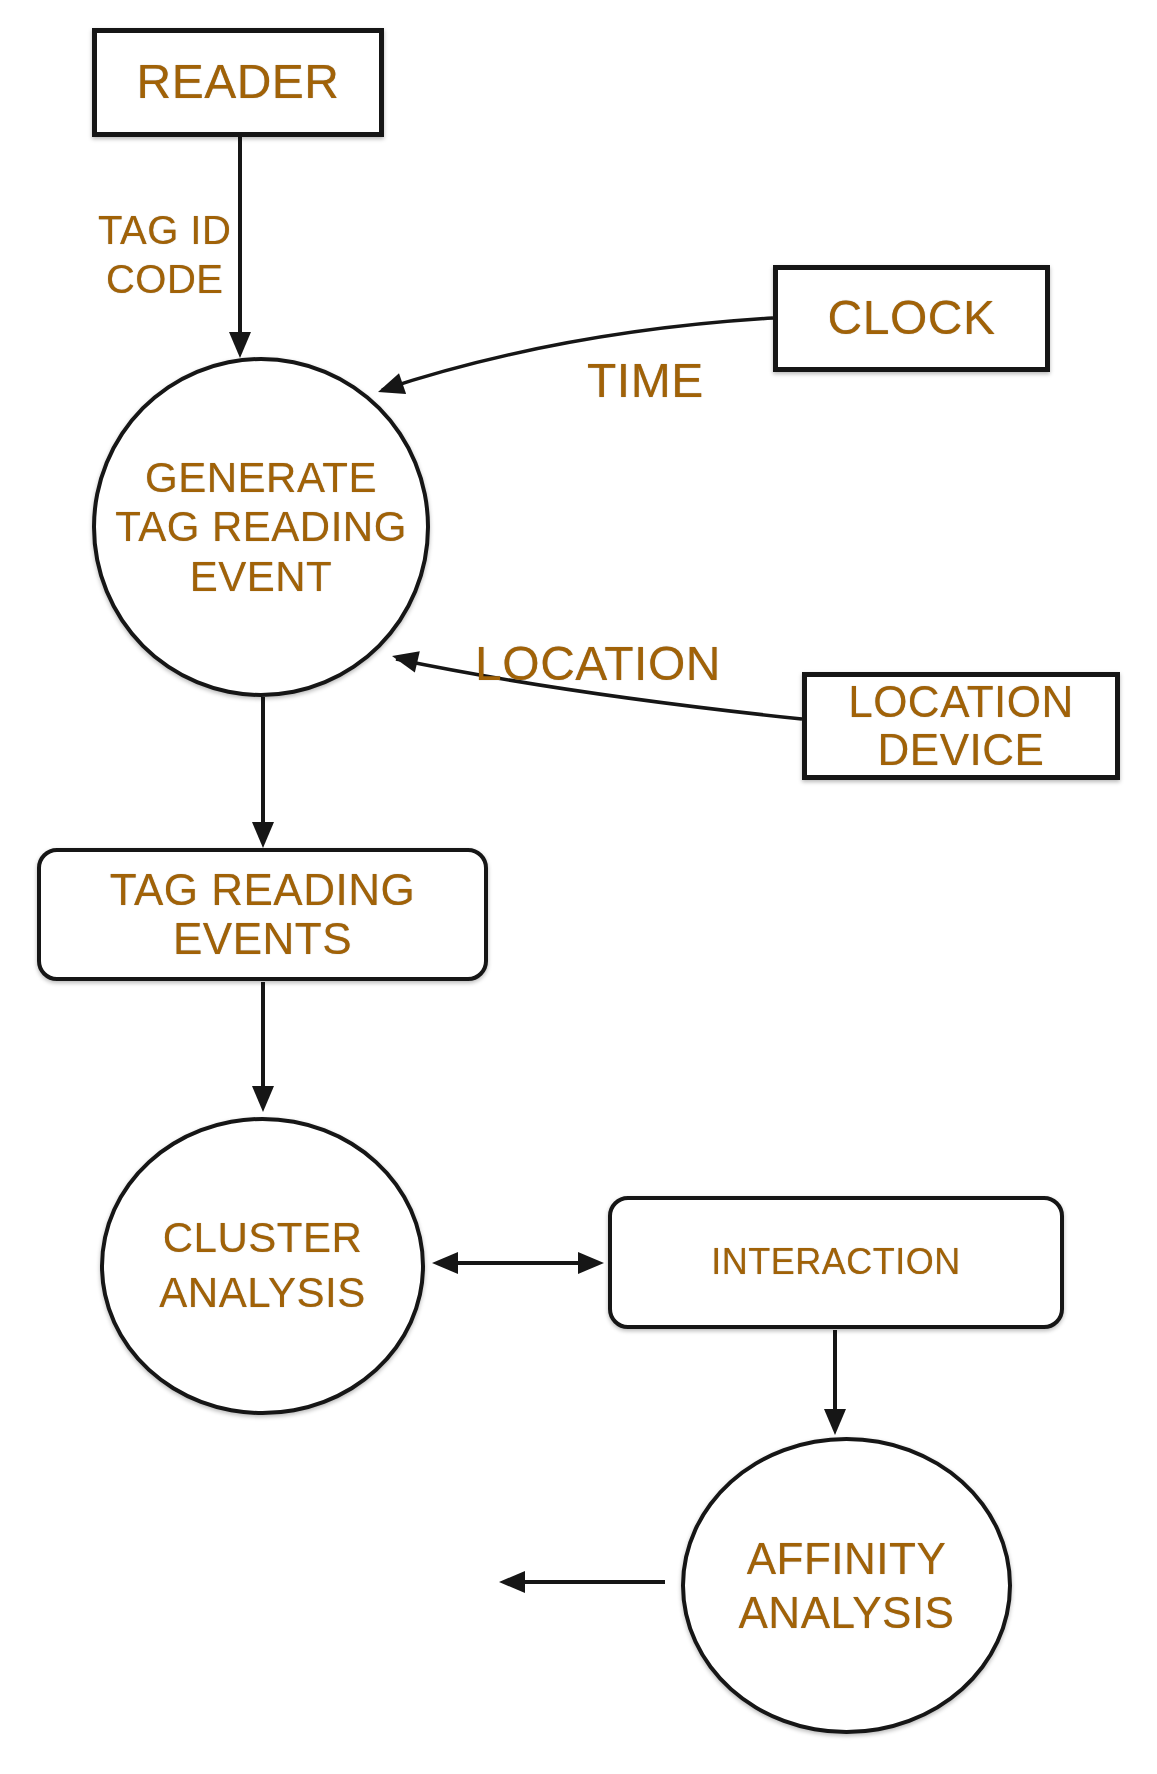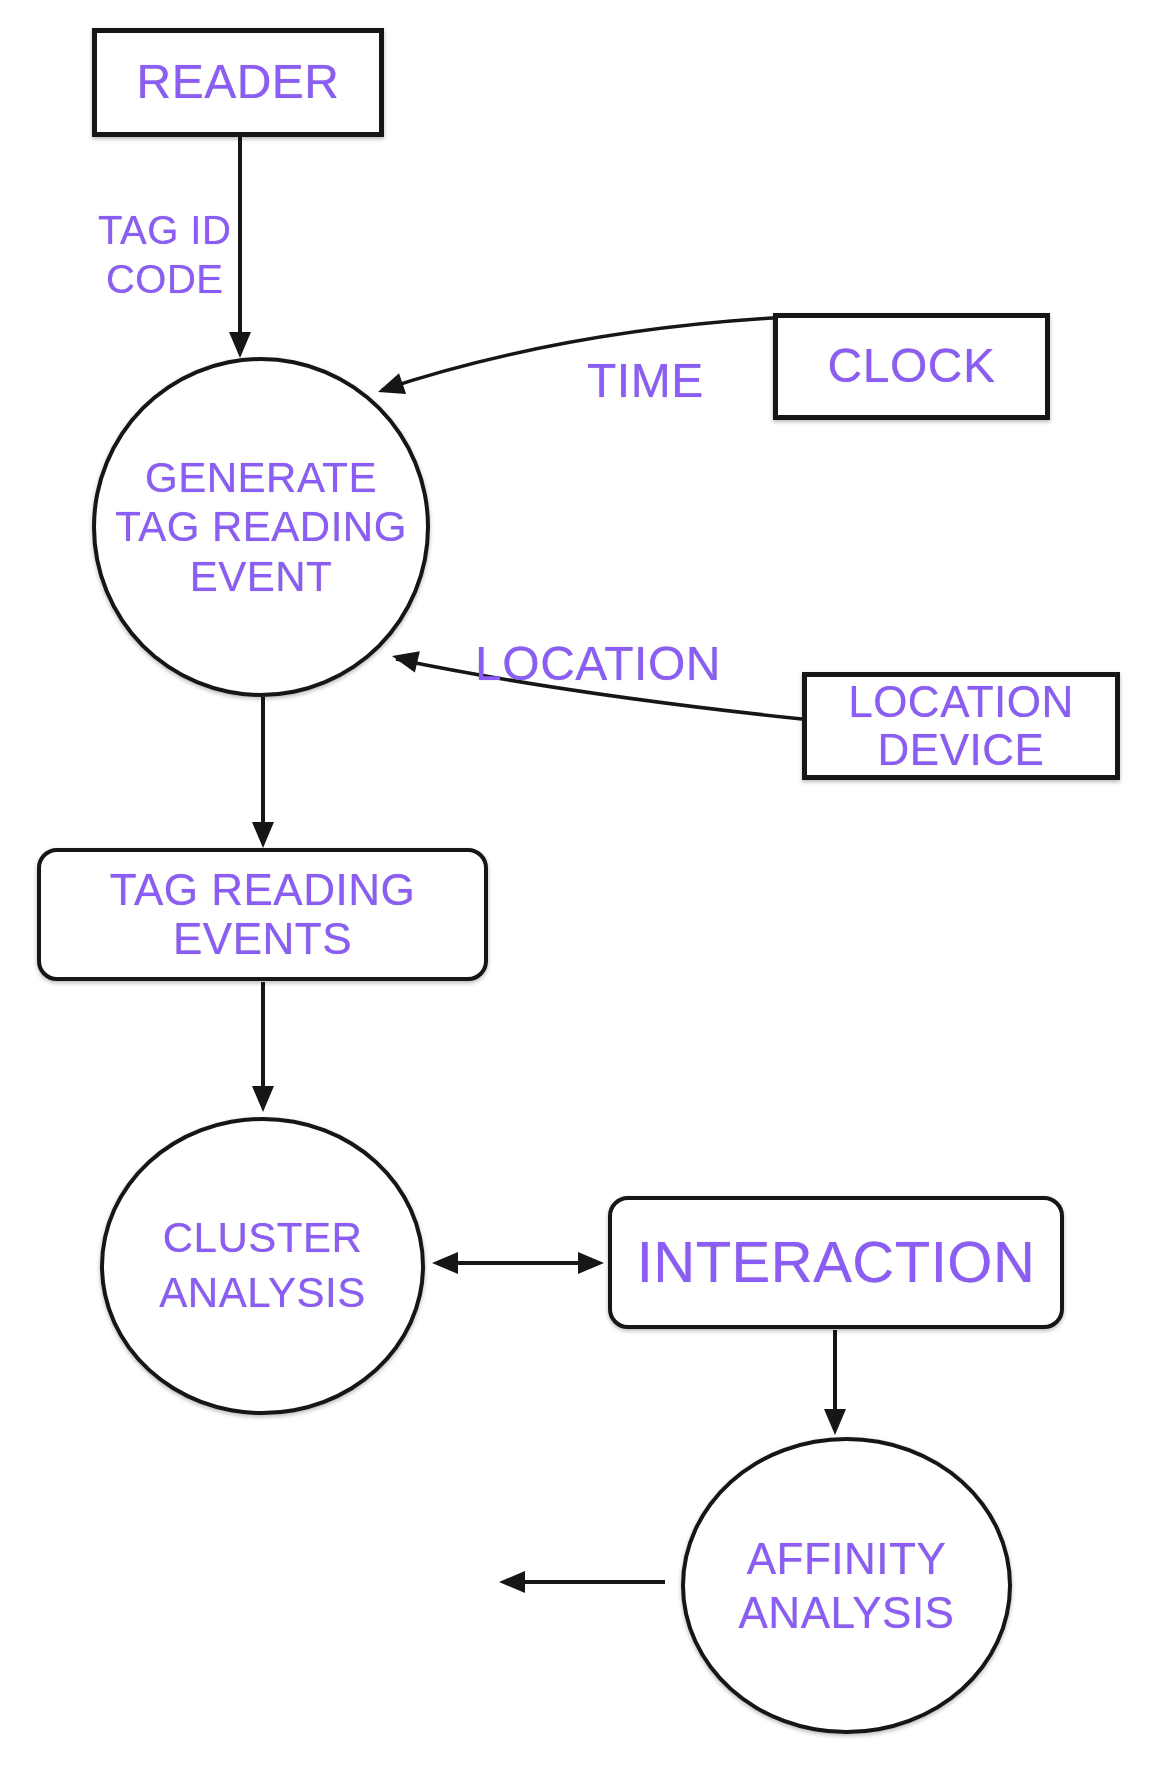--- a/index.html
+++ b/index.html
@@ -1,21 +1,21 @@
 <!DOCTYPE html>
 <html><head>
 <meta charset="utf-8">
 <style>
   html,body{margin:0;padding:0;background:#ffffff;}
   .canvas{
     position:relative;
     width:1157px;height:1774px;
     background:#ffffff;
     font-family:"Liberation Sans", sans-serif;
-    color:#8b5cf6;
+    color:#a16207;
     overflow:hidden;
   }
   .edges{position:absolute;left:0;top:0;width:1157px;height:1774px;}
   .node{
     position:absolute;
     background:#ffffff;
     display:flex;align-items:center;justify-content:center;
     text-align:center;
     box-sizing:border-box;
     box-shadow:0 2px 4px rgba(0,0,0,0.28);
@@ -29,21 +29,21 @@
     letter-spacing:0.5px;
     line-height:1.18;
   }
   .flabel{
     position:absolute;
     white-space:pre-line;
     text-shadow:0 0 1px rgba(0,0,0,0.40);
     letter-spacing:0.5px;
   }
   .fs48{font-size:48px;}
-  .fs46{font-size:58px;}
+  .fs46{font-size:36px;}
   .fs44{font-size:44px;}
   .fs42{font-size:42px;justify-content:center;}
   .fs40{font-size:40px;}
   .lh-tight{line-height:1.1;}
   .lh-med{line-height:1.22;}
   .lh-wide{line-height:1.3;}
 </style>
 </head>
 <body>
 
@@ -90,21 +90,21 @@
     <g>
       <line x1="665" y1="1582" x2="519" y2="1582" stroke-width="4"></line>
       <polygon points="0,0 -26,-11 -26,11" transform="translate(499,1582) rotate(180)" fill="#161616" stroke="none"></polygon>
     </g>
   </svg>
 
   <div class="node rect fs48" style="left:92px;top:28px;width:292px;height:109px;">
     <span class="label">READER</span>
   </div>
 
-  <div class="node rect fs48" style="left:773px;top:265px;width:277px;height:107px;margin-top:48px;">
+  <div class="node rect fs48" style="left:773px;top:265px;width:277px;height:107px;">
     <span class="label">CLOCK</span>
   </div>
 
   <div class="node rect fs44 lh-tight" style="left:802px;top:672px;width:318px;height:108px;">
     <span class="label lh-tight">LOCATION
 DEVICE</span>
   </div>
 
   <div class="node circle fs42" style="left:92px;top:357px;width:338px;height:340px;">
     <span class="label">GENERATE

